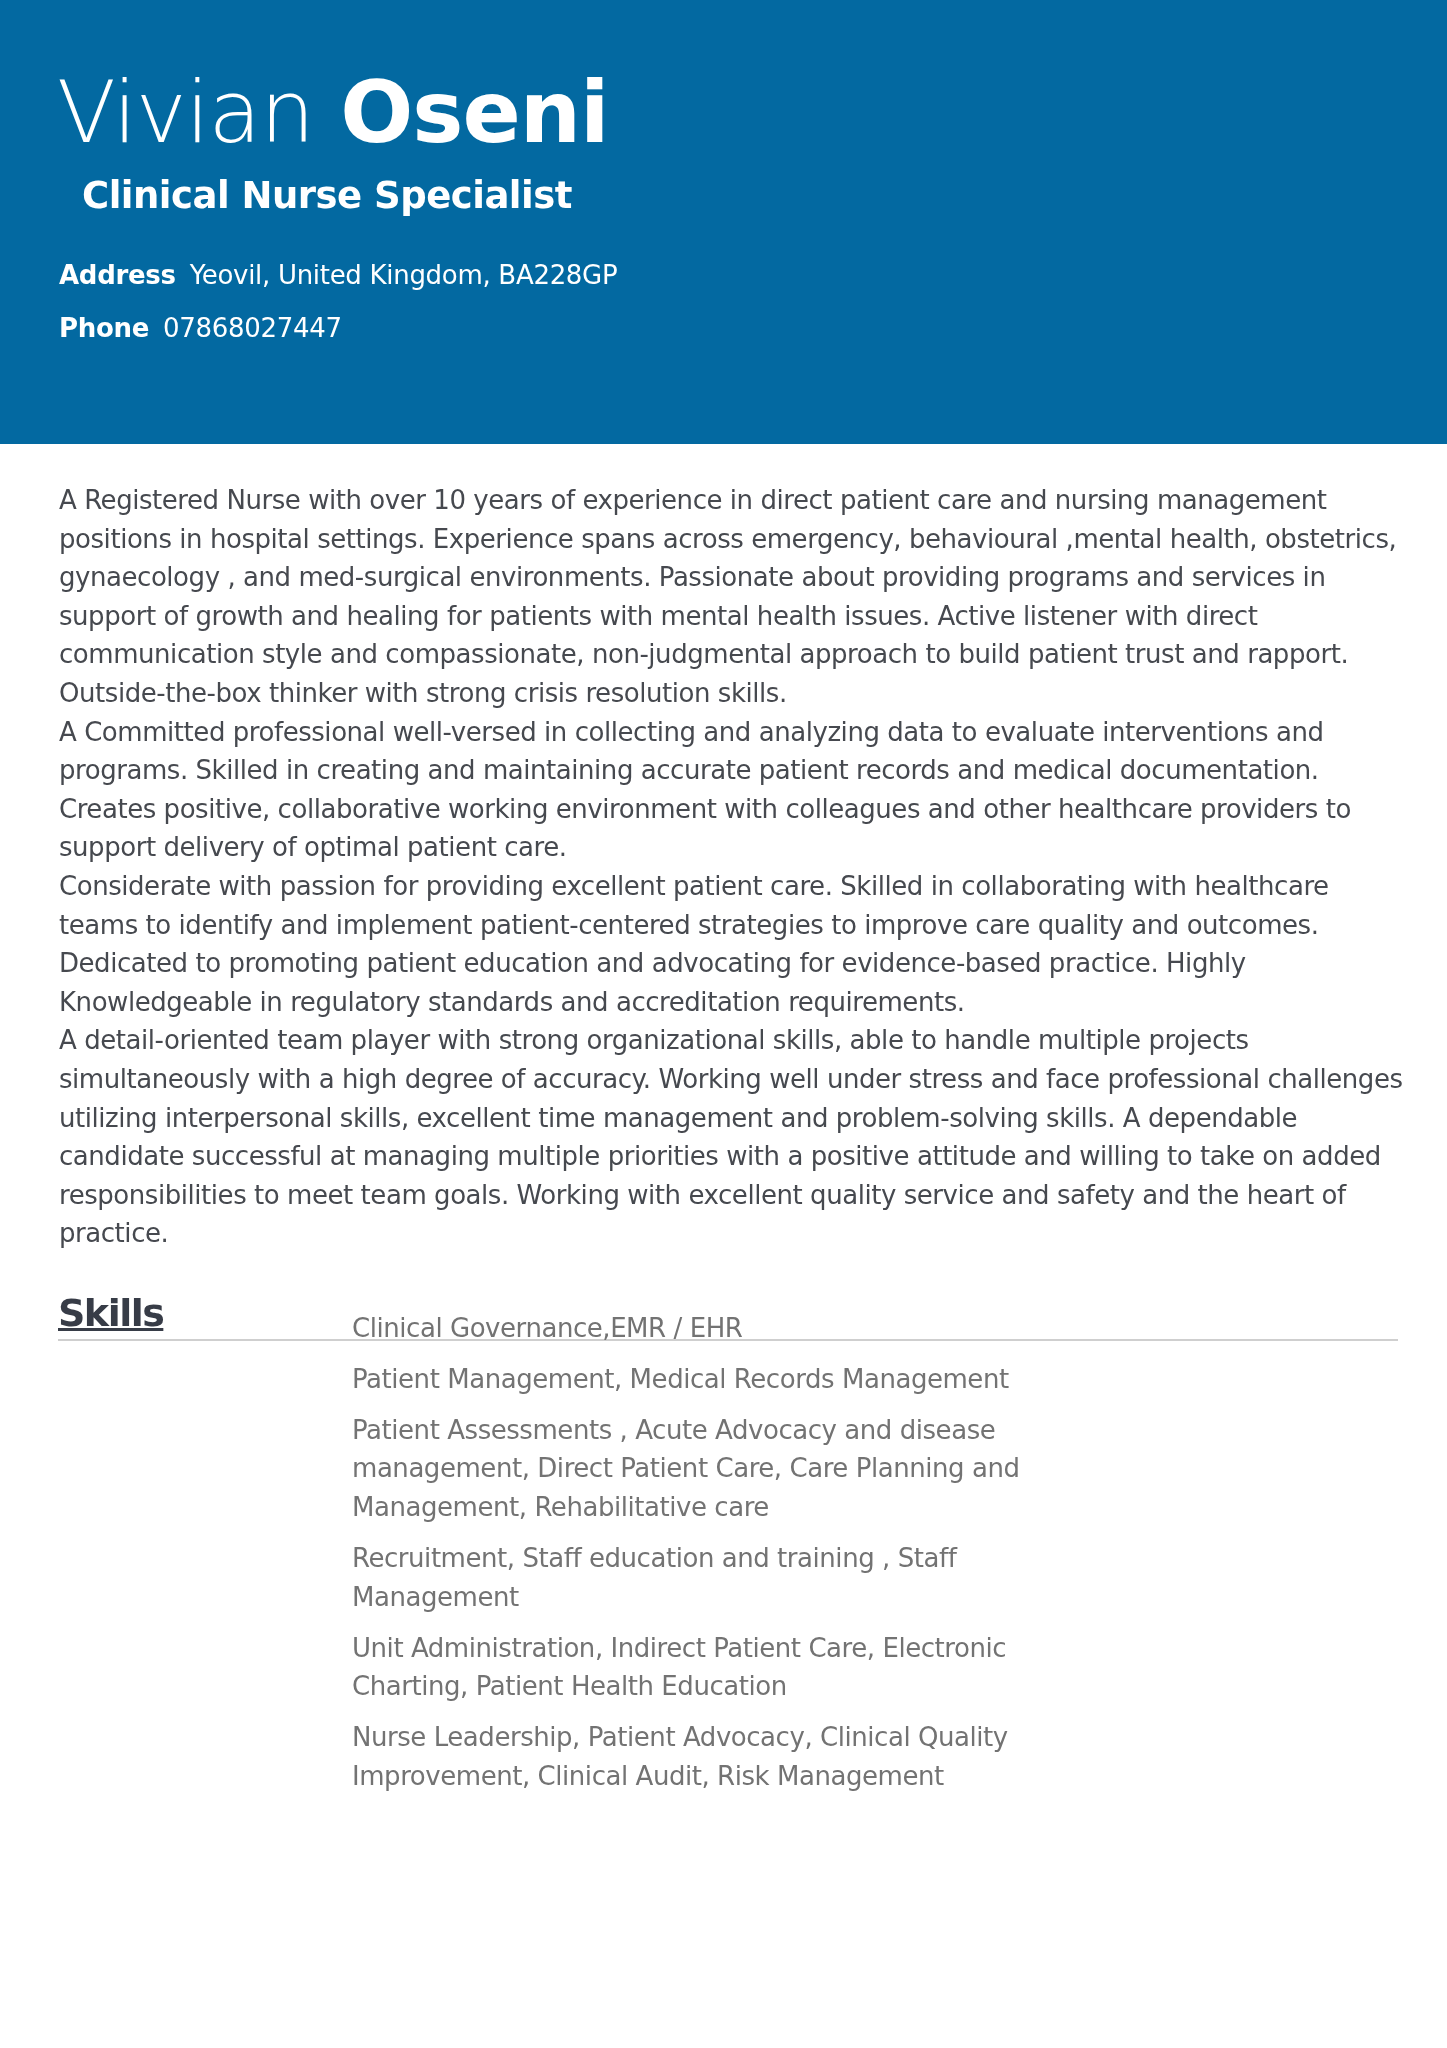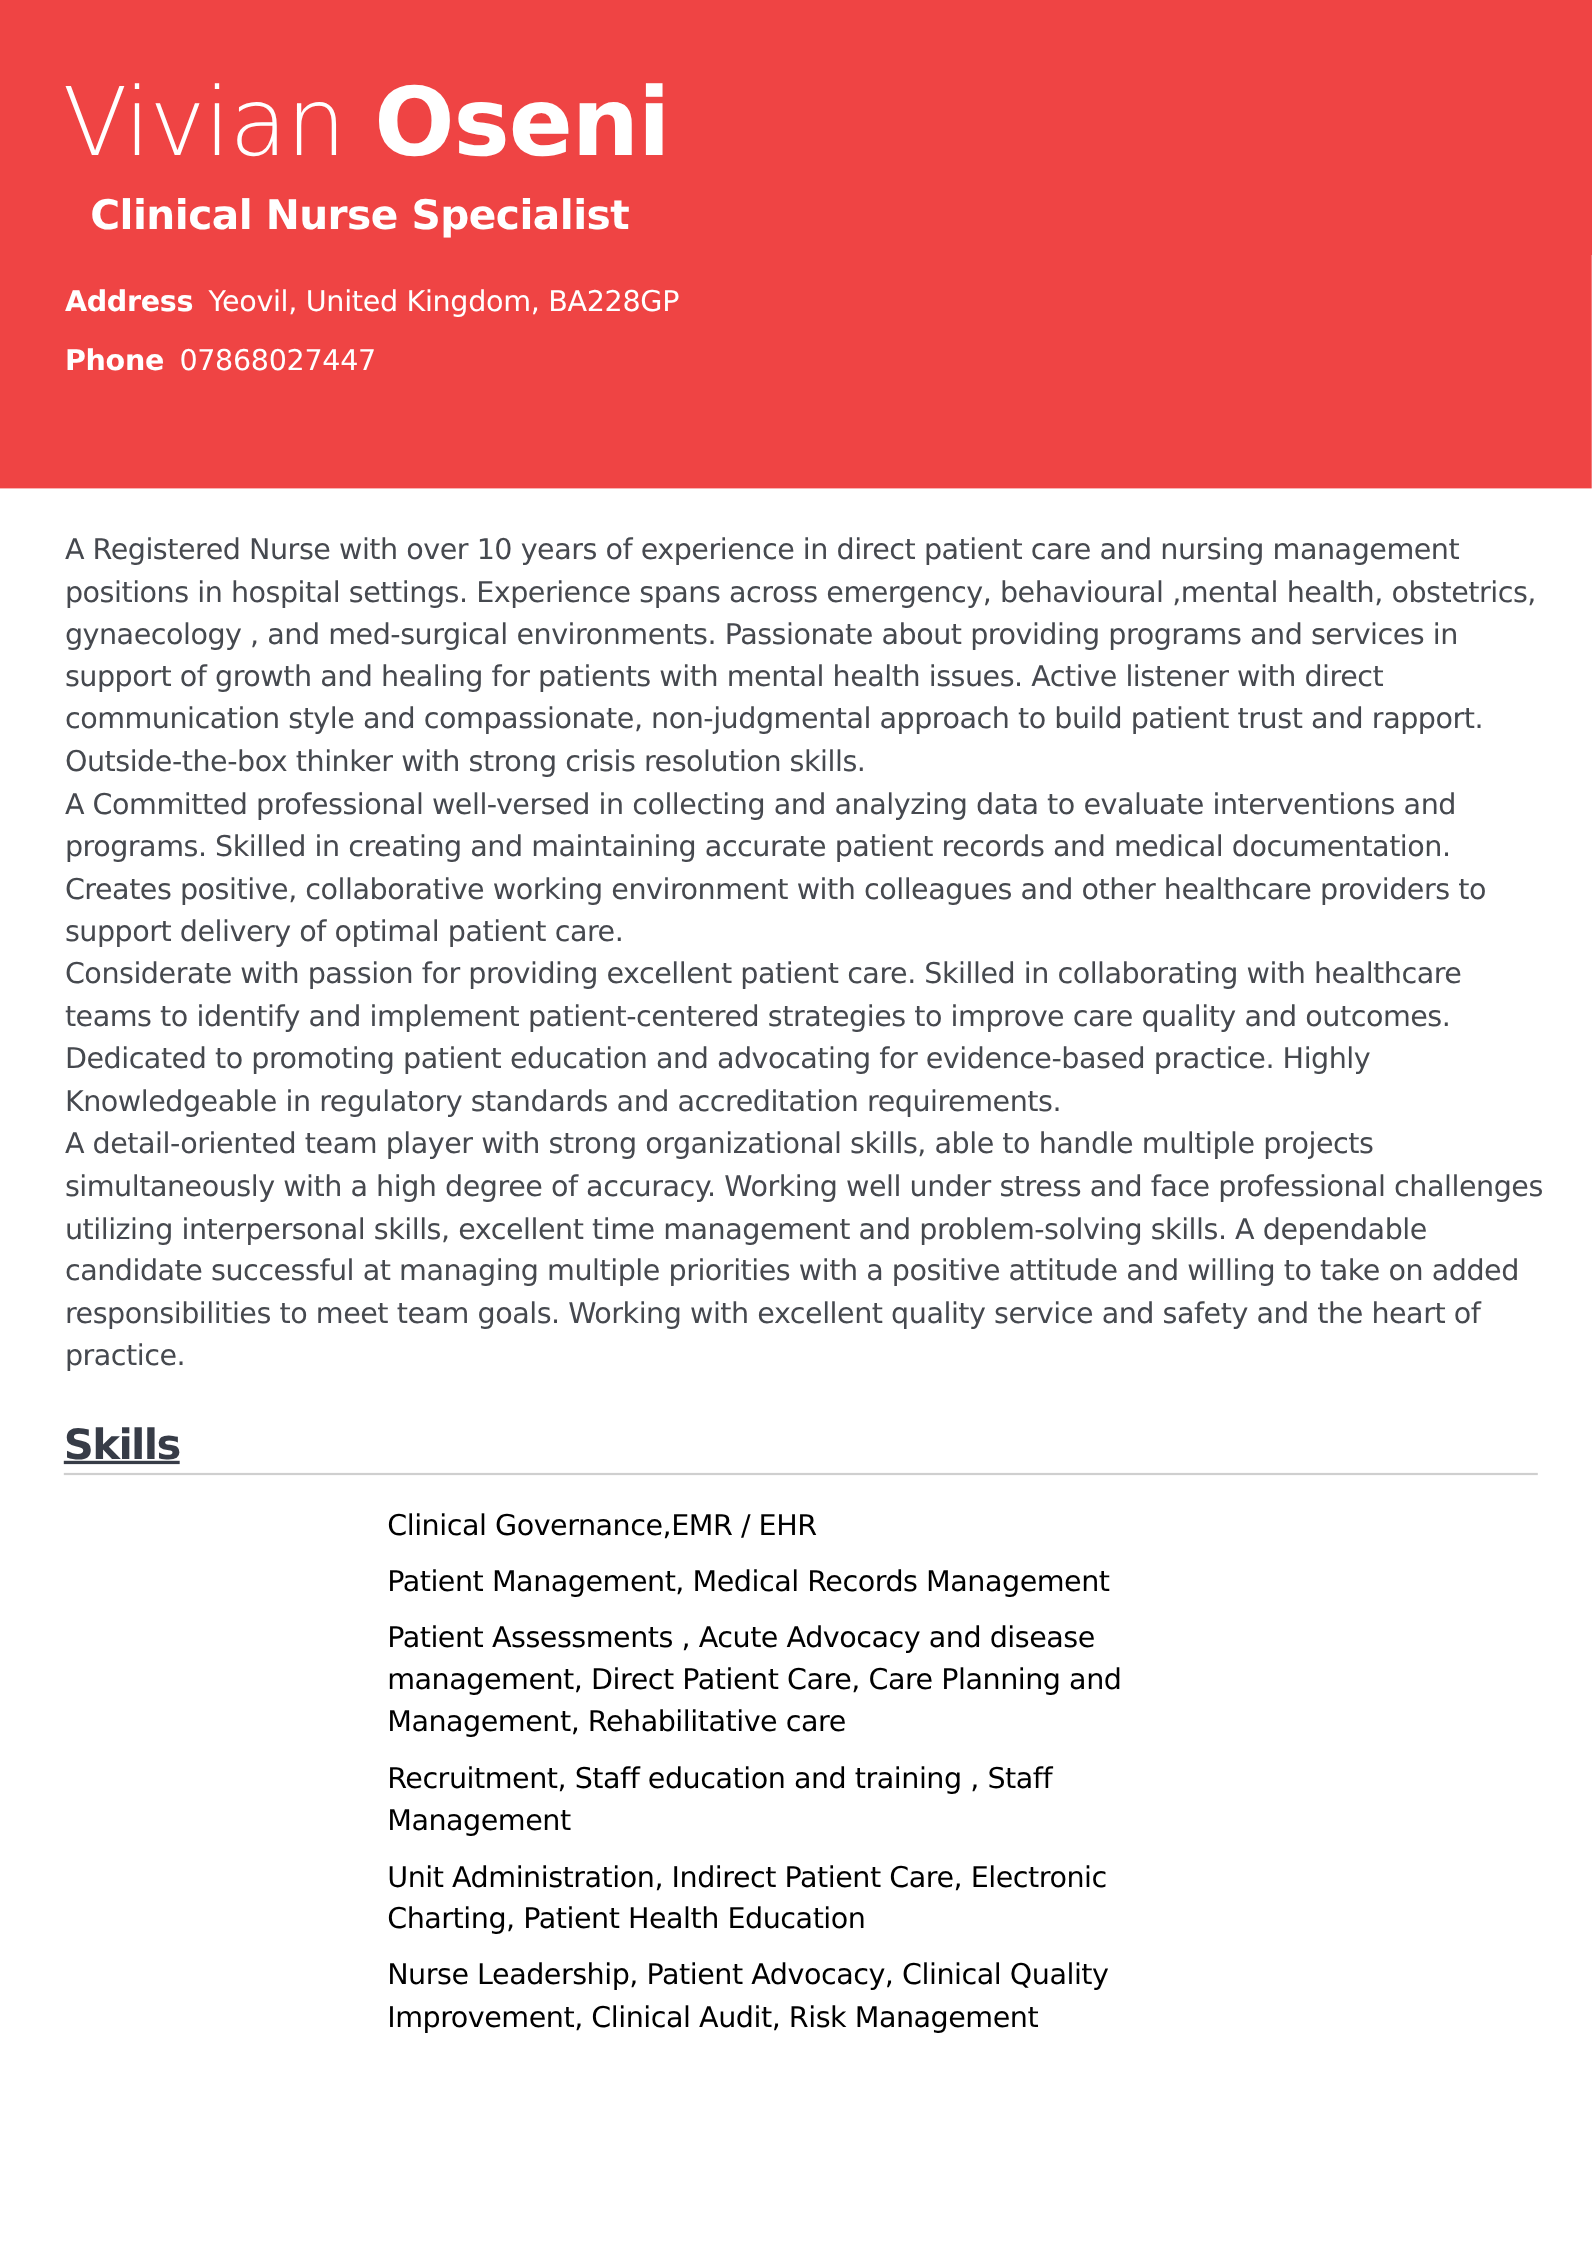--- a/index.html
+++ b/index.html
@@ -1,30 +1,30 @@
 <!DOCTYPE html>
 <html><head>
 <meta charset="utf-8">
 <style>
   html, body { margin: 0; padding: 0; background: #ffffff; }
   body { width: 1447px; height: 2048px; overflow: hidden; position: relative;
          font-family: "DejaVu Sans", sans-serif; color: #3f4349; }
-  .header { position: absolute; left: 0; top: 0; width: 1447px; height: 444px; background: #ef4444; color: #ffffff; }
+  .header { position: absolute; left: 0; top: 0; width: 1447px; height: 444px; background: #0369a1; color: #ffffff; }
   .name { position: absolute; left: 57px; top: 62px; font-size: 86px; line-height: 100px; letter-spacing: -1px; white-space: nowrap; }
   .name .first { font-weight: normal; font-family: "DejaVu Sans", sans-serif; font-weight: 200; }
   .name .last { font-weight: bold; }
   .title { position: absolute; left: 58px; top: 173px; font-size: 37px; line-height: 46px; font-weight: bold; white-space: nowrap; letter-spacing: -0.5px; margin-left: 24px; }
   .contact { position: absolute; left: 59px; top: 254px; }
   .contact-row { height: 53px; font-size: 26px; line-height: 42px; white-space: nowrap; letter-spacing: -0.3px; }
   .contact-label { font-weight: bold; margin-right: 14px; }
   .summary { position: absolute; left: 59px; top: 481px; width: 1345px; font-size: 26px; line-height: 38.6px; color: #46494f; letter-spacing: -0.45px; }
   .summary p { margin: 0; }
   .skills-heading { position: absolute; left: 58px; top: 1290px; font-size: 38px; line-height: 46px; font-weight: bold; color: #373c47; letter-spacing: -1.5px; text-decoration: underline; }
   .skills-rule { position: absolute; left: 58px; top: 1339px; width: 1340px; height: 2px; background: #cfcfcf; }
-  .skills-list { position: absolute; left: 352px; top: 1368px; width: 720px; font-size: 26px; line-height: 38.8px; color: #000000; letter-spacing: -0.45px; }
+  .skills-list { position: absolute; left: 352px; top: 1309px; width: 720px; font-size: 26px; line-height: 38.8px; color: #737373; letter-spacing: -0.45px; }
   .skill-item { margin: 0 0 12px 0; }
 </style>
 </head>
 <body>
 
 <div class="header">
   <div class="name">
     <span class="first">Vivian</span>
     <span class="last">Oseni</span>
   </div>

